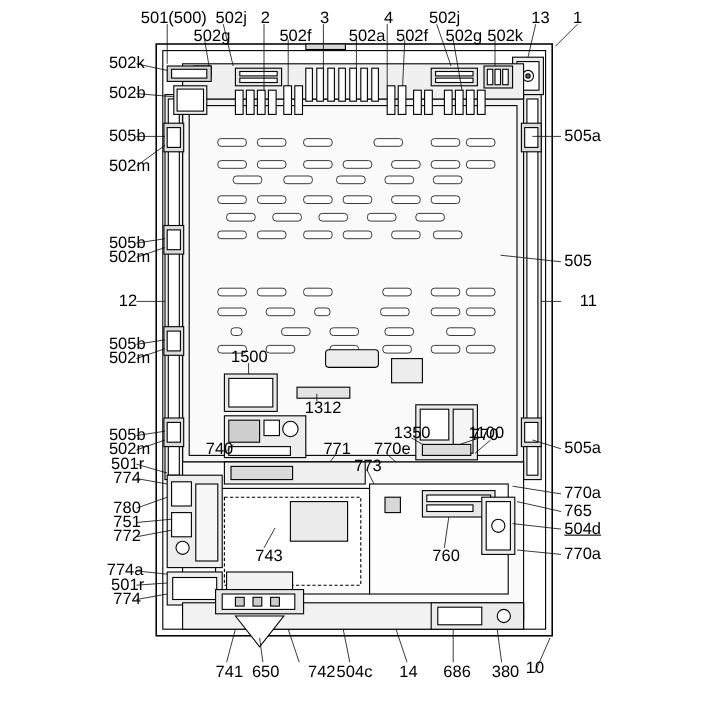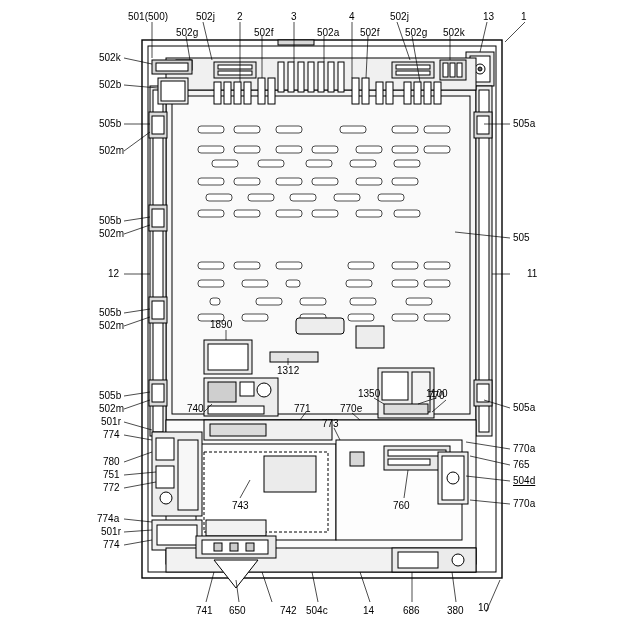--- a/index.html
+++ b/index.html
@@ -1,19 +1,19 @@
 <!DOCTYPE html>
 <html><head>
 <meta charset="utf-8">
 <style>
   html,body{margin:0;padding:0;background:#ffffff;}
   body{width:640px;height:640px;overflow:hidden;font-family:"Liberation Sans",sans-serif;}
   #stage{position:relative;width:640px;height:640px;}
   svg{display:block;}
-  .lbl{position:absolute;font-size:10px;color:#000;white-space:nowrap;line-height:11px;}
+  .lbl{position:absolute;font-size:15px;color:#000;white-space:nowrap;line-height:11px;}
 </style>
 </head>
 <body>
 
 <div id="stage">
 
 <svg width="640" height="640" viewBox="0 0 640 640">
   <g fill="none" stroke="#000" stroke-width="1">
 
     <rect x="142" y="40" width="360" height="538" fill="#ffffff" stroke="#000" stroke-width="1.4"></rect>
@@ -337,21 +337,21 @@
 
 <div class="lbl" style="left:513px;top:118px;">505a</div>
 <div class="lbl" style="left:513px;top:232px;">505</div>
 <div class="lbl" style="left:527px;top:268px;">11</div>
 <div class="lbl" style="left:513px;top:402px;">505a</div>
 <div class="lbl" style="left:513px;top:443px;">770a</div>
 <div class="lbl" style="left:513px;top:459px;">765</div>
 <div class="lbl" style="left:513px;top:475px;text-decoration:underline;">504d</div>
 <div class="lbl" style="left:513px;top:498px;">770a</div>
 
-<div class="lbl" style="left:210px;top:319px;">1890</div>
+<div class="lbl" style="left:210px;top:319px;">1500</div>
 <div class="lbl" style="left:277px;top:365px;">1312</div>
 <div class="lbl" style="left:426px;top:388px;">1100</div>
 <div class="lbl" style="left:358px;top:388px;">1350</div>
 <div class="lbl" style="left:428px;top:390px;">770</div>
 <div class="lbl" style="left:340px;top:403px;">770e</div>
 <div class="lbl" style="left:187px;top:403px;">740</div>
 <div class="lbl" style="left:294px;top:403px;">771</div>
 <div class="lbl" style="left:322px;top:418px;">773</div>
 <div class="lbl" style="left:232px;top:500px;">743</div>
 <div class="lbl" style="left:393px;top:500px;">760</div>

